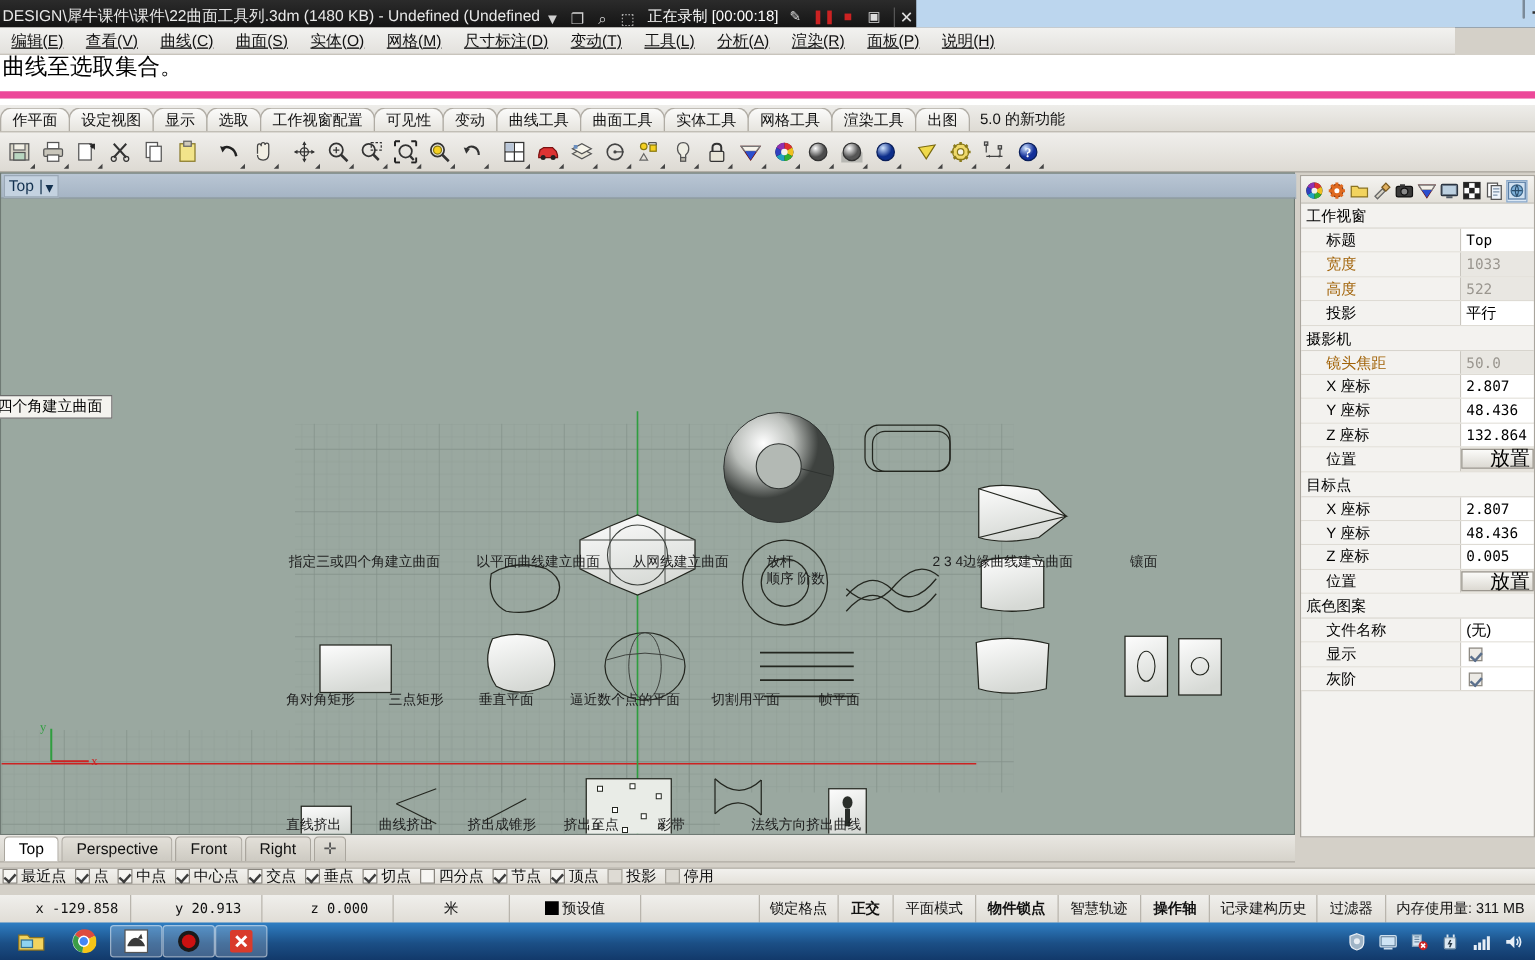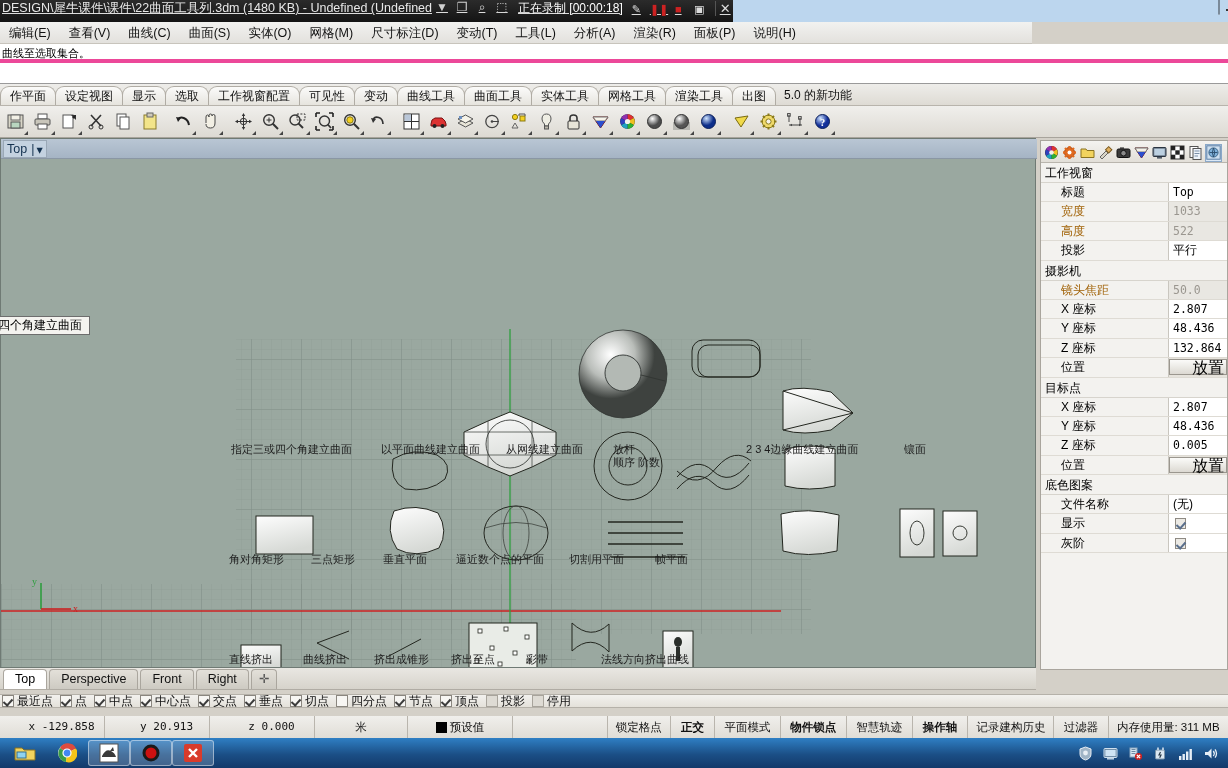--- a/index.html
+++ b/index.html
@@ -8,55 +8,55 @@
     font-family: "Liberation Sans", "DejaVu Sans", sans-serif;
     font-size: 12px;
     background:#d4d0c8;
     -webkit-font-smoothing: none;
   }
 
   
   #titlebar{
     position:absolute; left:0; top:0; width:1228px; height:22px;
     background:linear-gradient(#2b2b2b,#141414);
-    color:#dcdcdc; display:flex; align-items:flex-start;text-decoration:underline;
+    color:#dcdcdc; display:flex; align-items:flex-end;
   }
   #title-text{
     flex:0 0 auto; padding-left:2px; font-size:12.5px; white-space:nowrap;
     color:#e8e8e8;
   }
   .tb-ctrl{ width:20px; text-align:center; font-size:12px; color:#cfcfcf; cursor:default; }
   #rec-group{ display:flex; align-items:center; gap:6px; margin-left:6px; }
   #rec-label{ color:#ffffff; font-size:12px; white-space:nowrap; }
   .rec-btn{ width:15px; height:14px; display:inline-block; text-align:center; line-height:14px; font-size:11px; }
   .rec-red{ color:#cc2222; }
   #rec-close{ color:#ddd; font-size:13px; padding-left:4px; border-left:1px solid #555; margin-left:2px;}
   #tb-right-fill{ flex:1 1 auto; background:#bcd6ee; height:22px; margin-left:2px;}
   #tb-min{
     width:28px; height:14px; margin-right:8px; background:#cfd9e4; border:1px solid #7a8a99;
     border-radius:2px; position:relative;
   }
   #tb-min:after{ content:""; position:absolute; left:7px; bottom:3px; width:14px; height:2px; background:#333;}
 
   
   #menubar{
-    position:absolute; left:0; top:22px; width:1032px; height:22px;
+    position:absolute; left:0; top:22px; width:1164px; height:22px;
     background:linear-gradient(#f2f2f0,#e3e1dd);
     border-bottom:1px solid #c8c4bc;
-    display:flex; align-items:center;
+    display:flex; align-items:center;text-decoration:underline;
   }
   .menu-item{ padding:0 9px; font-size:12.5px; color:#111; white-space:nowrap; line-height:22px; }
 
   
   #cmdarea{
     position:absolute; left:0; top:44px; width:1228px; height:40px; background:#ffffff;
     border-bottom:1px solid #9a9a9a;
   }
-  #cmd-history{ height:19px; line-height:19px; padding-left:2px; font-size:11px; color:#000;
-    border-bottom:4px solid #ec4899; white-space:nowrap; overflow:hidden;}
+  #cmd-history{ height:35px; line-height:19px; padding-left:2px; font-size:18px; color:#000;
+    border-bottom:6px solid #ec4899; white-space:nowrap; overflow:hidden;}
   #cmd-input{ height:20px; line-height:20px; padding-left:2px; font-size:12.5px; background:#fff;}
 
   
   #tabstrip{
     position:absolute; left:0; top:84px; width:1228px; height:22px;
     background:linear-gradient(#eeedea,#dedbd4);
     border-bottom:1px solid #b8b4ac; display:flex; align-items:flex-end;
   }
   .ttab{
     height:19px; line-height:19px; padding:0 9px; font-size:12px; color:#111;

